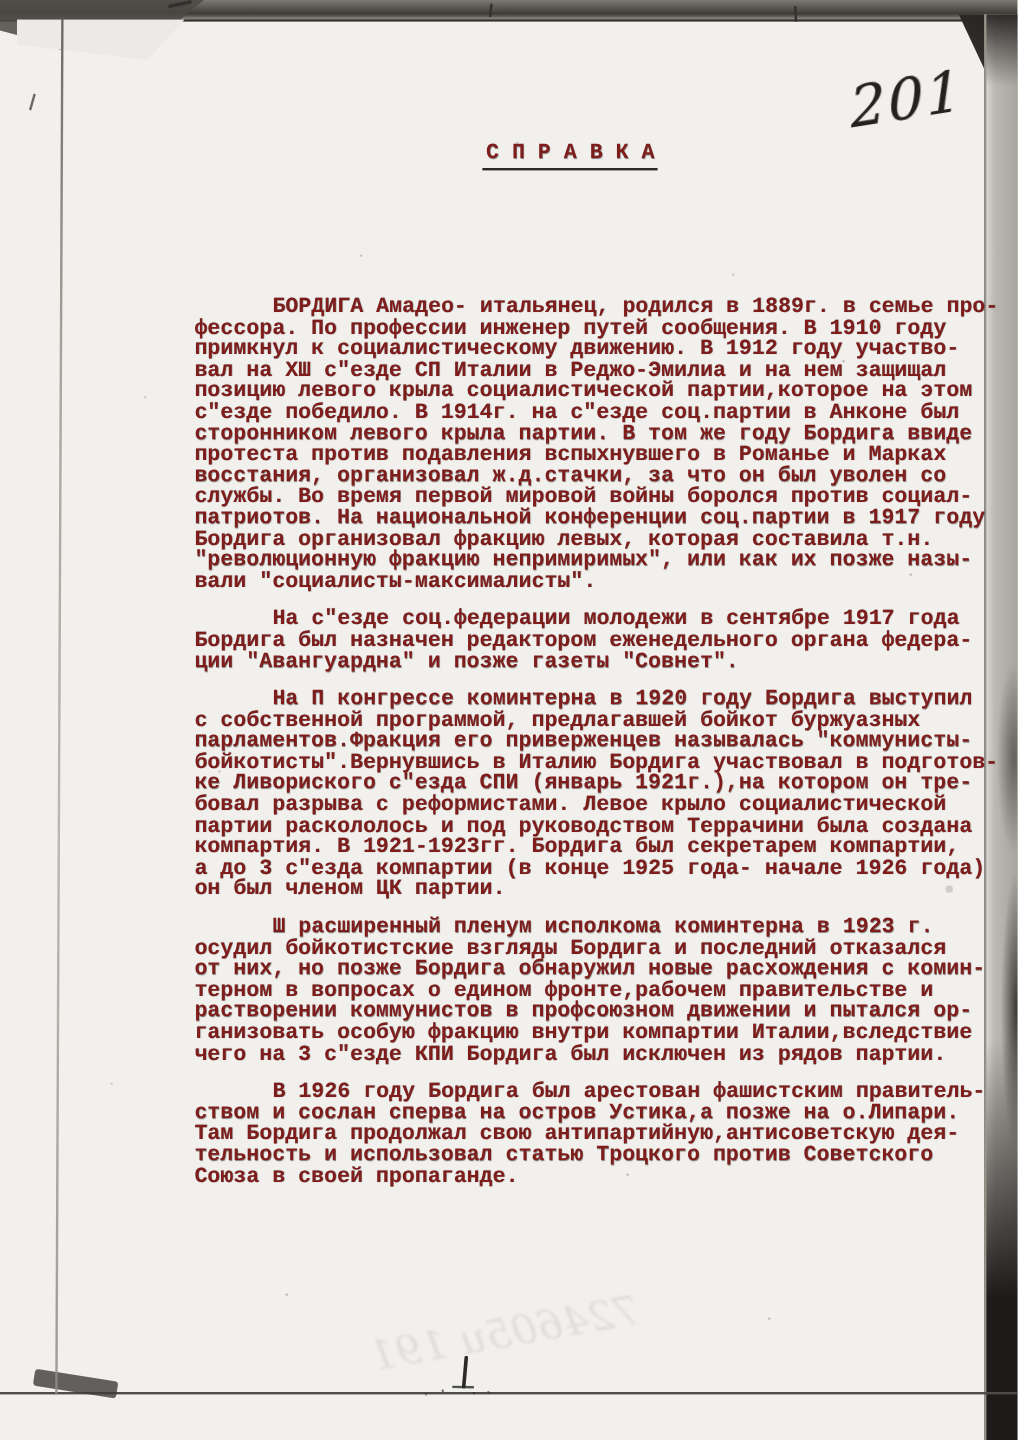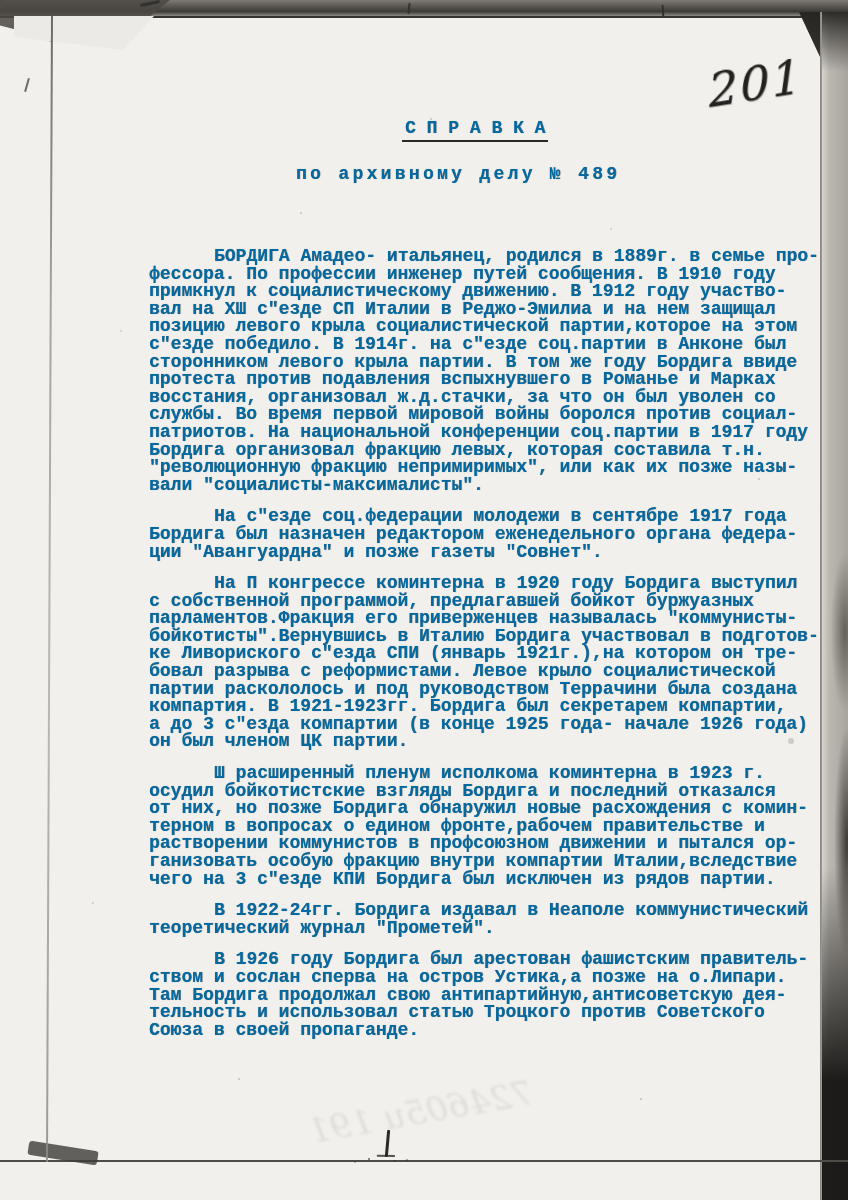--- a/index.html
+++ b/index.html
@@ -64,33 +64,33 @@
   .tick.t4{left:26px;top:78px;width:2px;height:14px;transform:rotate(16deg);opacity:.7;}
   .speckles{position:absolute;left:0;top:0;width:2px;height:2px;border-radius:50%;
     background:rgba(70,66,60,.35);
     box-shadow:300px 212px 0 rgba(70,66,60,.28),702px 300px 0 rgba(70,66,60,.3),
       182px 642px 0 rgba(70,66,60,.25),522px 978px 0 rgba(70,66,60,.3),
       640px 1098px 0 rgba(70,66,60,.3),92px 902px 0 rgba(70,66,60,.22),
       758px 478px 0 rgba(70,66,60,.3),430px 118px 0 rgba(70,66,60,.25),
       610px 228px 0 rgba(70,66,60,.22),238px 1078px 0 rgba(70,66,60,.3),
       790px 740px 0 2px rgba(70,66,60,.2),120px 330px 0 rgba(70,66,60,.2);}
   
-  .typewriter{color:#0369a1;font-weight:bold;
+  .typewriter{color:#7f1d1d;font-weight:bold;
     text-shadow:0.4px 0.3px 0.7px rgba(38,36,32,.55);
     filter:blur(0.25px);}
   .doc-title{
     position:absolute;left:402px;top:118px;font-size:18px;line-height:20px;
     border-bottom:2.5px solid #2b2926;padding:0 3px 2px 3px;white-space:pre;
   }
   .doc-subtitle{
     position:absolute;left:296px;top:164px;font-size:18px;letter-spacing:3.3px;
     white-space:pre;
   }
   .doc-body{position:absolute;left:145px;top:248px;width:690px;font-size:18px;line-height:17.6px;}
-  .doc-body p{margin:0 0 14px 4px;text-indent:65px;white-space:pre;}
+  .doc-body p{margin:0 0 14px 17px;text-indent:65px;white-space:pre;}
   
   .page-number{
     position:absolute;left:708px;top:56px;width:90px;
     font-family:"DejaVu Serif", serif;font-style:italic;font-size:47px;
     color:#232220;transform:rotate(-9deg) skewX(-6deg);letter-spacing:2px;
     text-shadow:0.5px 0.5px 0.8px rgba(25,24,22,.5);filter:blur(0.2px);
   }
   .bleedthrough{
     position:absolute;left:235px;top:1098px;width:300px;
     font-family:"DejaVu Serif", serif;font-style:italic;font-size:34px;
@@ -125,21 +125,20 @@
   <div class="tick t1"></div>
   <div class="tick t2"></div>
   <div class="tick t3"></div>
   <div class="tick t4"></div>
   <div class="speckles"></div>
 
   <div class="page-number">201</div>
 
   <div class="doc-title typewriter">С П Р А В К А</div>
 
-  <div class="doc-subtitle typewriter">по архивному делу № 489</div>
 
   <div class="doc-body typewriter">
     <p>БОРДИГА Амадео- итальянец, родился в 1889г. в семье про-
 фессора. По профессии инженер путей сообщения. В 1910 году
 примкнул к социалистическому движению. В 1912 году участво-
 вал на ХШ с"езде СП Италии в Реджо-Эмилиа и на нем защищал
 позицию левого крыла социалистической партии,которое на этом
 с"езде победило. В 1914г. на с"езде соц.партии в Анконе был
 сторонником левого крыла партии. В том же году Бордига ввиде
 протеста против подавления вспыхнувшего в Романье и Марках
@@ -162,22 +161,20 @@
 компартия. В 1921-1923гг. Бордига был секретарем компартии,
 а до 3 с"езда компартии (в конце 1925 года- начале 1926 года)
 он был членом ЦК партии.</p>
     <p>Ш расширенный пленум исполкома коминтерна в 1923 г.
 осудил бойкотистские взгляды Бордига и последний отказался
 от них, но позже Бордига обнаружил новые расхождения с комин-
 терном в вопросах о едином фронте,рабочем правительстве и
 растворении коммунистов в профсоюзном движении и пытался ор-
 ганизовать особую фракцию внутри компартии Италии,вследствие
 чего на 3 с"езде КПИ Бордига был исключен из рядов партии.</p>
-    <p>В 1922-24гг. Бордига издавал в Неаполе коммунистический
-теоретический журнал "Прометей".</p>
     <p>В 1926 году Бордига был арестован фашистским правитель-
 ством и сослан сперва на остров Устика,а позже на о.Липари.
 Там Бордига продолжал свою антипартийную,антисоветскую дея-
 тельность и использовал статью Троцкого против Советского
 Союза в своей пропаганде.</p>
   </div>
 
   <div class="bleedthrough">724605и 191</div>
   <div class="ink-mark"></div>
   <div class="ink-dots"></div>

